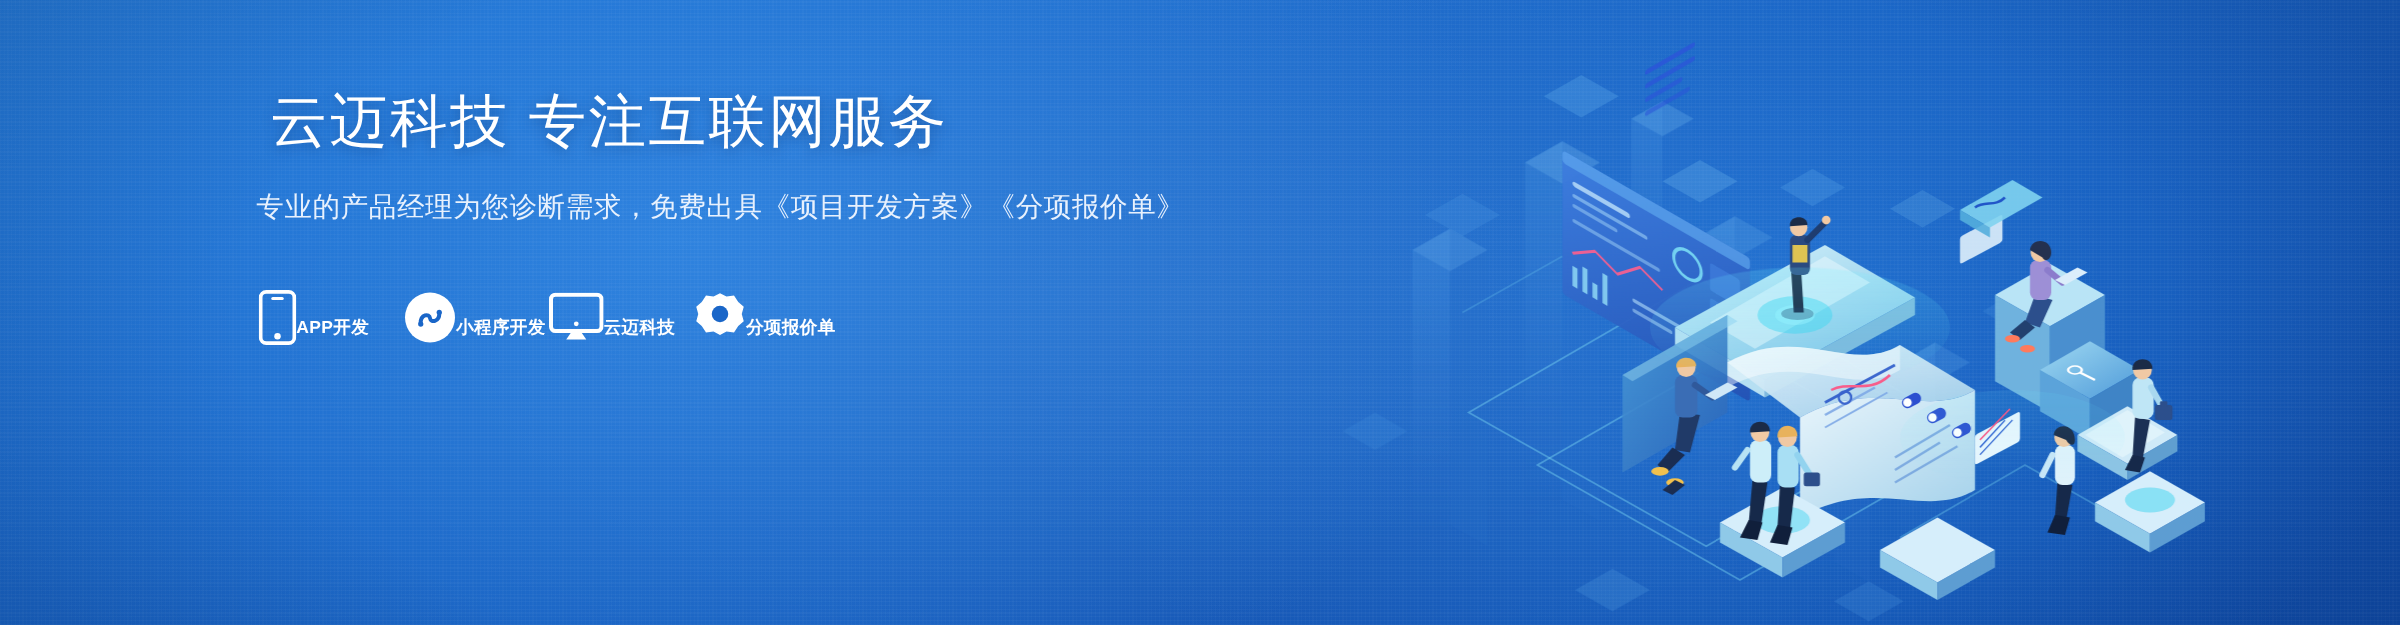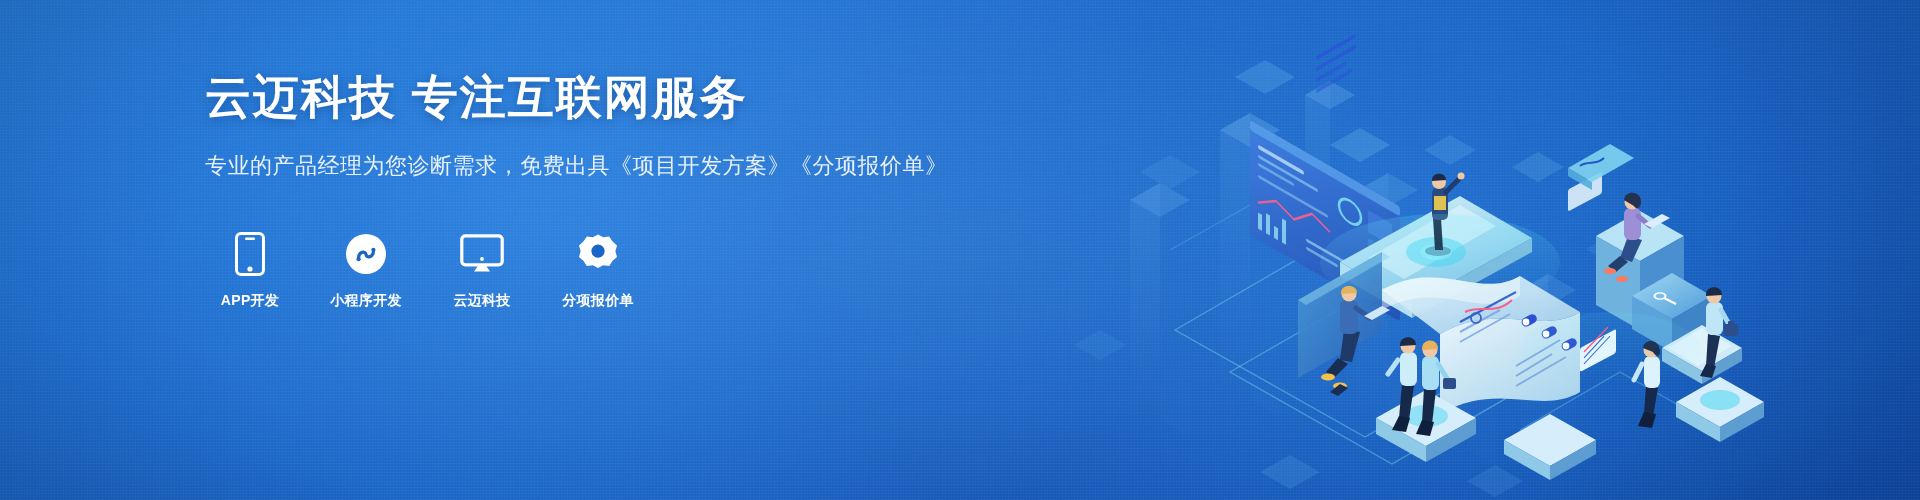--- a/index.html
+++ b/index.html
@@ -41,24 +41,24 @@
   .copy {
     position: absolute;
     left: 205px;
     top: 72px;
     width: 700px;
     z-index: 20;
   }
   .headline {
     color: #ffffff;
     font-size: 46px;
-    font-weight: bold;
+    font-weight: normal;
     letter-spacing: 2px;
     line-height: 1.1;
-    margin: 0 0 26px 0;
+    margin: 0 0 26px 11px;
     text-shadow: 0 2px 10px rgba(4,36,92,.35);
     white-space: nowrap;
   }
   .sub-line {
     color: #e8f1fd;
     font-size: 22px;
     line-height: 34px;
     letter-spacing: .5px;
     white-space: nowrap;
     font-weight: 400;
@@ -70,21 +70,21 @@
     left: 207px;
     top: 232px;
     display: flex;
     align-items: flex-end;
     gap: 30px;
     z-index: 20;
   }
   .svc {
     width: 86px;
     display: flex;
-    flex-direction: column;
+    flex-direction: row;
     align-items: center;
     cursor: pointer;
   }
   .svc-ico {
     height: 44px;
     display: flex;
     align-items: center;
     justify-content: center;
     margin-bottom: 16px;
   }

